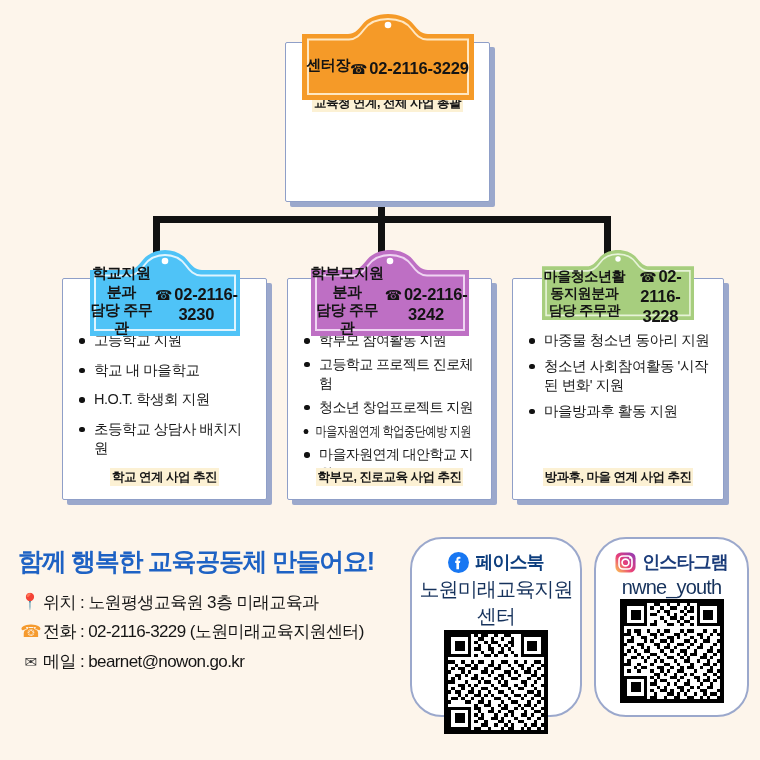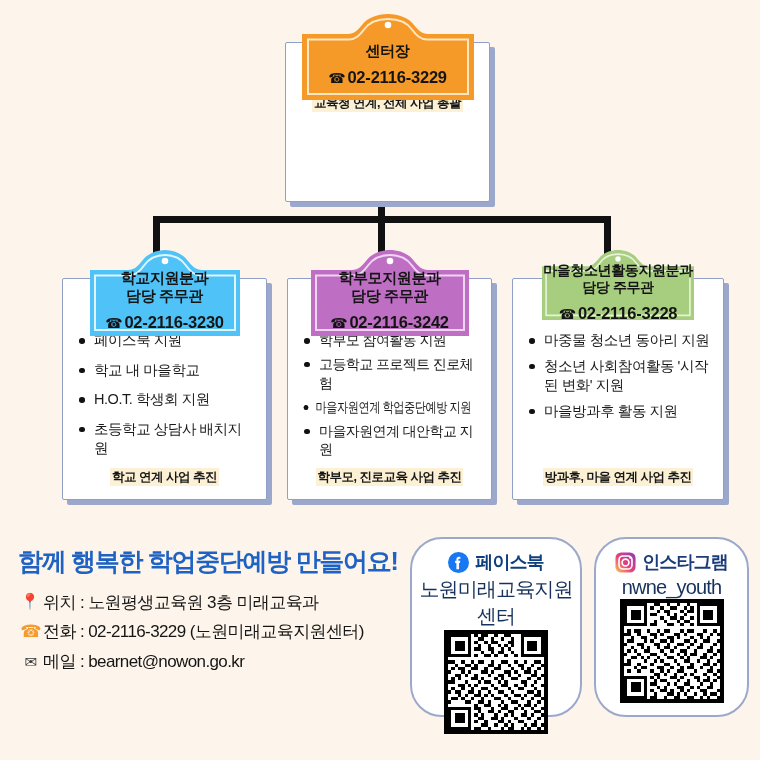--- a/index.html
+++ b/index.html
@@ -59,21 +59,21 @@
   }
   .plaque-arch {
     display: block;
     width: 100%;
     height: auto;
   }
   .plaque-inner {
     position: absolute;
     left: 0; right: 0; top: 0; bottom: 0;
     display: flex;
-    flex-direction: column;
+    flex-direction: row;
     align-items: center;
     justify-content: center;
     padding-top: 16px;
     pointer-events: none;
   }
   .plaque-title {
     font-weight: 700;
     font-size: 15px;
     line-height: 1.22;
     color: #141414;
@@ -271,21 +271,21 @@
       <div class="plaque-inner">
         <div class="plaque-title">센터장</div>
         <div class="plaque-tel"><span class="tel-ico">☎</span><span>02-2116-3229</span></div>
       </div>
     </div>
   </div>
 
   <div class="node node-sub" id="node-school">
     <div class="node-body">
       <ul class="bullets">
-        <li>페이스북 지원</li>
+        <li>고등학교 지원</li>
         <li>학교 내 마을학교</li>
         <li>H.O.T. 학생회 지원</li>
         <li>초등학교 상담사 배치지원</li>
       </ul>
       <div class="hl-wrap">
         <span class="hl">학교 연계 사업 추진</span>
       </div>
     </div>
     <div class="plaque">
       <svg class="plaque-arch" viewBox="0 0 150 86" preserveAspectRatio="none">
@@ -299,20 +299,21 @@
         <div class="plaque-tel"><span class="tel-ico">☎</span><span>02-2116-3230</span></div>
       </div>
     </div>
   </div>
 
   <div class="node node-sub" id="node-parent">
     <div class="node-body">
       <ul class="bullets">
         <li>학부모 참여활동 지원</li>
         <li>고등학교 프로젝트 진로체험</li>
+        <li>청소년 창업프로젝트 지원</li>
         <li class="squish">마을자원연계 학업중단예방 지원</li>
         <li>마을자원연계 대안학교 지원</li>
       </ul>
       <div class="hl-wrap">
         <span class="hl">학부모, 진로교육 사업 추진</span>
       </div>
     </div>
     <div class="plaque">
       <svg class="plaque-arch" viewBox="0 0 158 86" preserveAspectRatio="none">
         <path d="M0,86 L0,20 L41,20 C47,20 51,16 55,11 C60,4 69,0 79,0 C89,0 98,4 103,11 C107,16 111,20 117,20 L158,20 L158,86 Z" fill="#BE6FC4"></path>
@@ -349,21 +350,21 @@
 담당 주무관</div>
         <div class="plaque-tel"><span class="tel-ico">☎</span><span>02-2116-3228</span></div>
       </div>
     </div>
   </div>
 </div>
 
 <div class="footer">
 
   <div class="promo">
-    <div class="promo-head">함께 행복한 학업중단예방 만들어요!</div>
+    <div class="promo-head">함께 행복한 교육공동체 만들어요!</div>
 
     <div class="contact-row">
       <span class="c-ico ico-pin">📍</span>
       <span>위치 : 노원평생교육원 3층 미래교육과</span>
     </div>
     <div class="contact-row">
       <span class="c-ico ico-phone">☎</span>
       <span>전화 : 02-2116-3229 (노원미래교육지원센터)</span>
     </div>
     <div class="contact-row">

